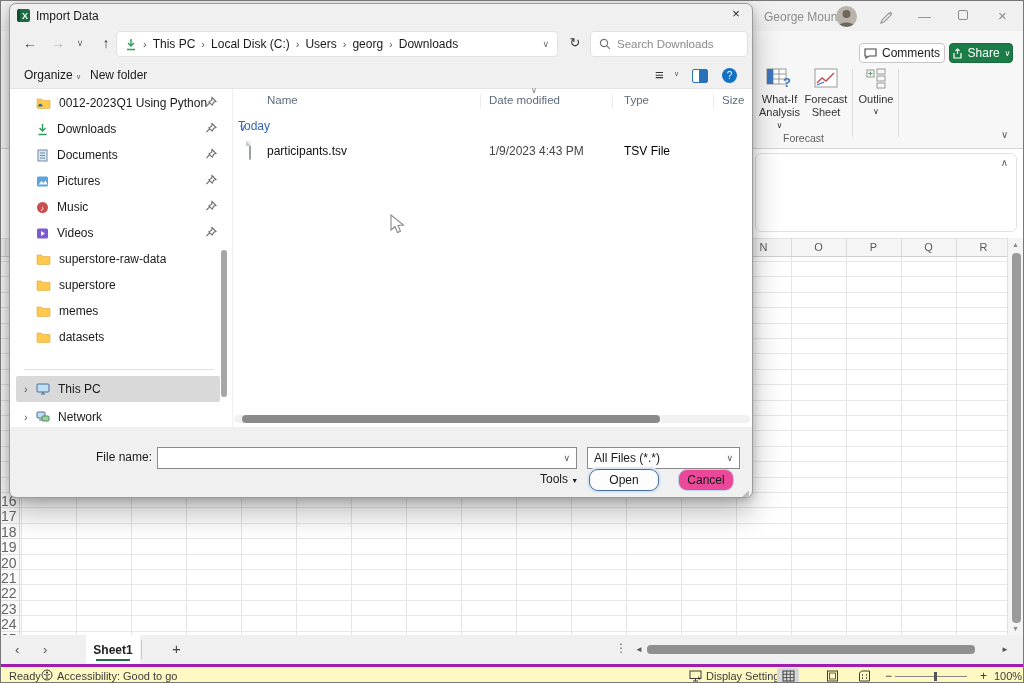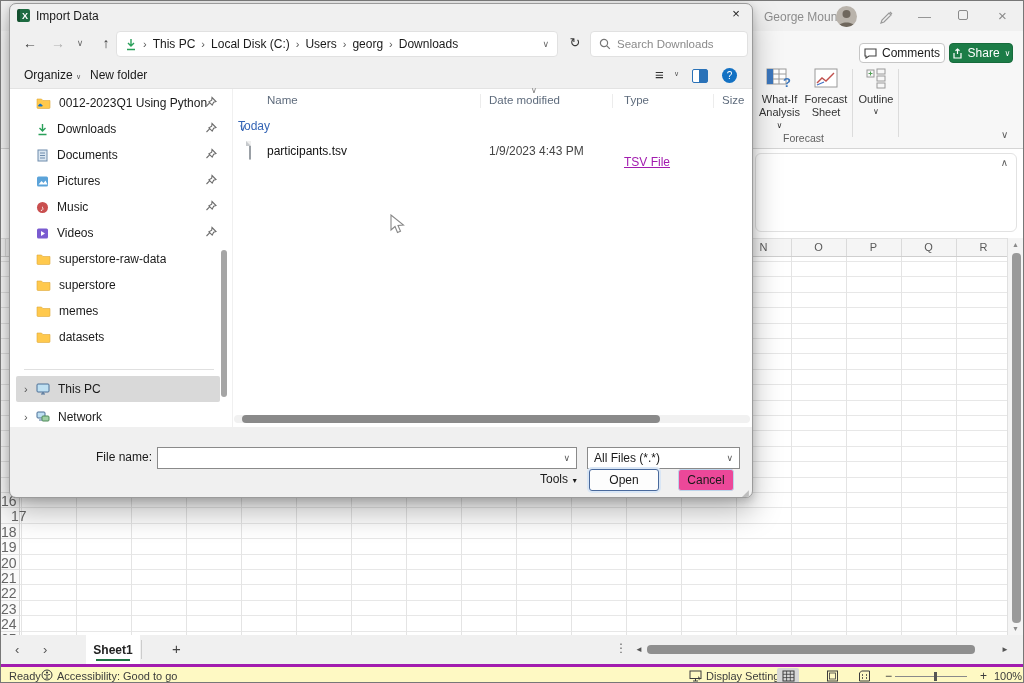--- a/index.html
+++ b/index.html
@@ -83,21 +83,21 @@
   .group-row { position:absolute; top:115px; font-size:12px; color:#3565b5; }
   .file-cell { position:absolute; top:141px; font-size:12px; }
   .doc-icon { width:12px; height:15px; background:#fff; border:1px solid #9aa0a6; border-radius:1px; position:relative; }
   .doc-icon::after { content:""; position:absolute; right:-1px; top:-1px; border-style:solid; border-width:0 5px 5px 0; border-color:#f0f0f0 #f0f0f0 #c7cacd #fff; }
   .hscroll { position:absolute; left:224px; right:2px; top:411px; height:8px; background:#f1f1f1; border-radius:4px; }
   .hscroll .thumb { position:absolute; left:8px; width:418px; top:0; height:8px; background:#8a8a8a; border-radius:4px; }
   .dlg-footer { left:0; right:0; top:423px; height:72px; }
   .combo { position:absolute; height:22px; background:#fff; border:1px solid #8a8a8a; font-size:12px; display:flex; align-items:center; }
   .combo .cv { position:absolute; right:6px; color:#555; font-size:9px; }
   .combo input { border:none; outline:none; width:92%; height:100%; padding:0 5px; font-family:"Liberation Sans",sans-serif; font-size:12px; background:transparent; }
-  .btn { position:absolute; height:22px; font-size:12px; display:flex; align-items:center; justify-content:center; border-radius:3px; }
+  .btn { position:absolute; height:22px; font-size:12px; display:flex; align-items:center; justify-content:center; border-radius:9px; }
   .btn-open { background:#fdfdfd; border:1px solid #49699c; box-shadow:0 0 0 2px #d9e6f5; }
   .btn-cancel { background:#ec4899; border:1px solid #bcd4ea; }
   .grip { position:absolute; right:3px; bottom:1px; color:#bdbdbd; font-size:9px; }
 
   .cursor { z-index:30; }
 </style>
 </head>
 <body>
 
 <div id="screen">
@@ -178,21 +178,21 @@
     <span class="xl-colletter" style="left:735px;">N</span>
     <span class="xl-colletter" style="left:790px;">O</span>
     <span class="xl-colletter" style="left:845px;">P</span>
     <span class="xl-colletter" style="left:900px;">Q</span>
     <span class="xl-colletter" style="left:955px;">R</span>
   </div>
 
   <div class="abs xl-grid"></div>
   <div class="abs xl-rowhead"></div>
   <span class="xl-rownum abs" style="top:492px;">16</span>
-  <span class="xl-rownum abs" style="top:507px;padding-left:10px;">17</span>
+  <span class="xl-rownum abs" style="top:507px;">17</span>
   <span class="xl-rownum abs" style="top:523px;">18</span>
   <span class="xl-rownum abs" style="top:538px;">19</span>
   <span class="xl-rownum abs" style="top:554px;">20</span>
   <span class="xl-rownum abs" style="top:569px;">21</span>
   <span class="xl-rownum abs" style="top:584px;">22</span>
   <span class="xl-rownum abs" style="top:600px;">23</span>
   <span class="xl-rownum abs" style="top:615px;">24</span>
   <span class="xl-rownum abs" style="top:630px;">25</span>
 
   <div class="abs xl-vscroll">
@@ -422,21 +422,21 @@
     <span class="col-sep" style="left:470px;"></span>
     <span class="col-sep" style="left:602px;"></span>
     <span class="col-sep" style="left:703px;"></span>
 
     <span class="group-row" style="left:229px; font-size:10px; top:118px;">∨</span>
     <span class="group-row" style="left:228px;">Today</span>
     <div class="abs" style="left:224px; top:137px; width:512px; height:22px;">
       <span class="doc-icon abs" style="left:15px; top:1px;"></span>
       <span class="file-cell" style="left:33px; top:3px; color:#111;">participants.tsv</span>
       <span class="file-cell" style="left:255px; top:3px; color:#444;">1/9/2023 4:43 PM</span>
-      <span class="file-cell" style="left:390px; top:14px; color:#a21caf;text-decoration:underline;">TSV File</span>
+      <span class="file-cell" style="left:390px; top:3px; color:#000000;">TSV File</span>
     </div>
 
     <div class="hscroll">
       <div class="thumb"></div>
     </div>
 
     <div class="abs dlg-footer">
       <span class="abs" style="left:80px; top:23px; width:62px; text-align:right; font-size:12px;">File name:</span>
       <div class="combo" style="left:147px; top:20px; width:420px;">
         <input type="text" style="">

